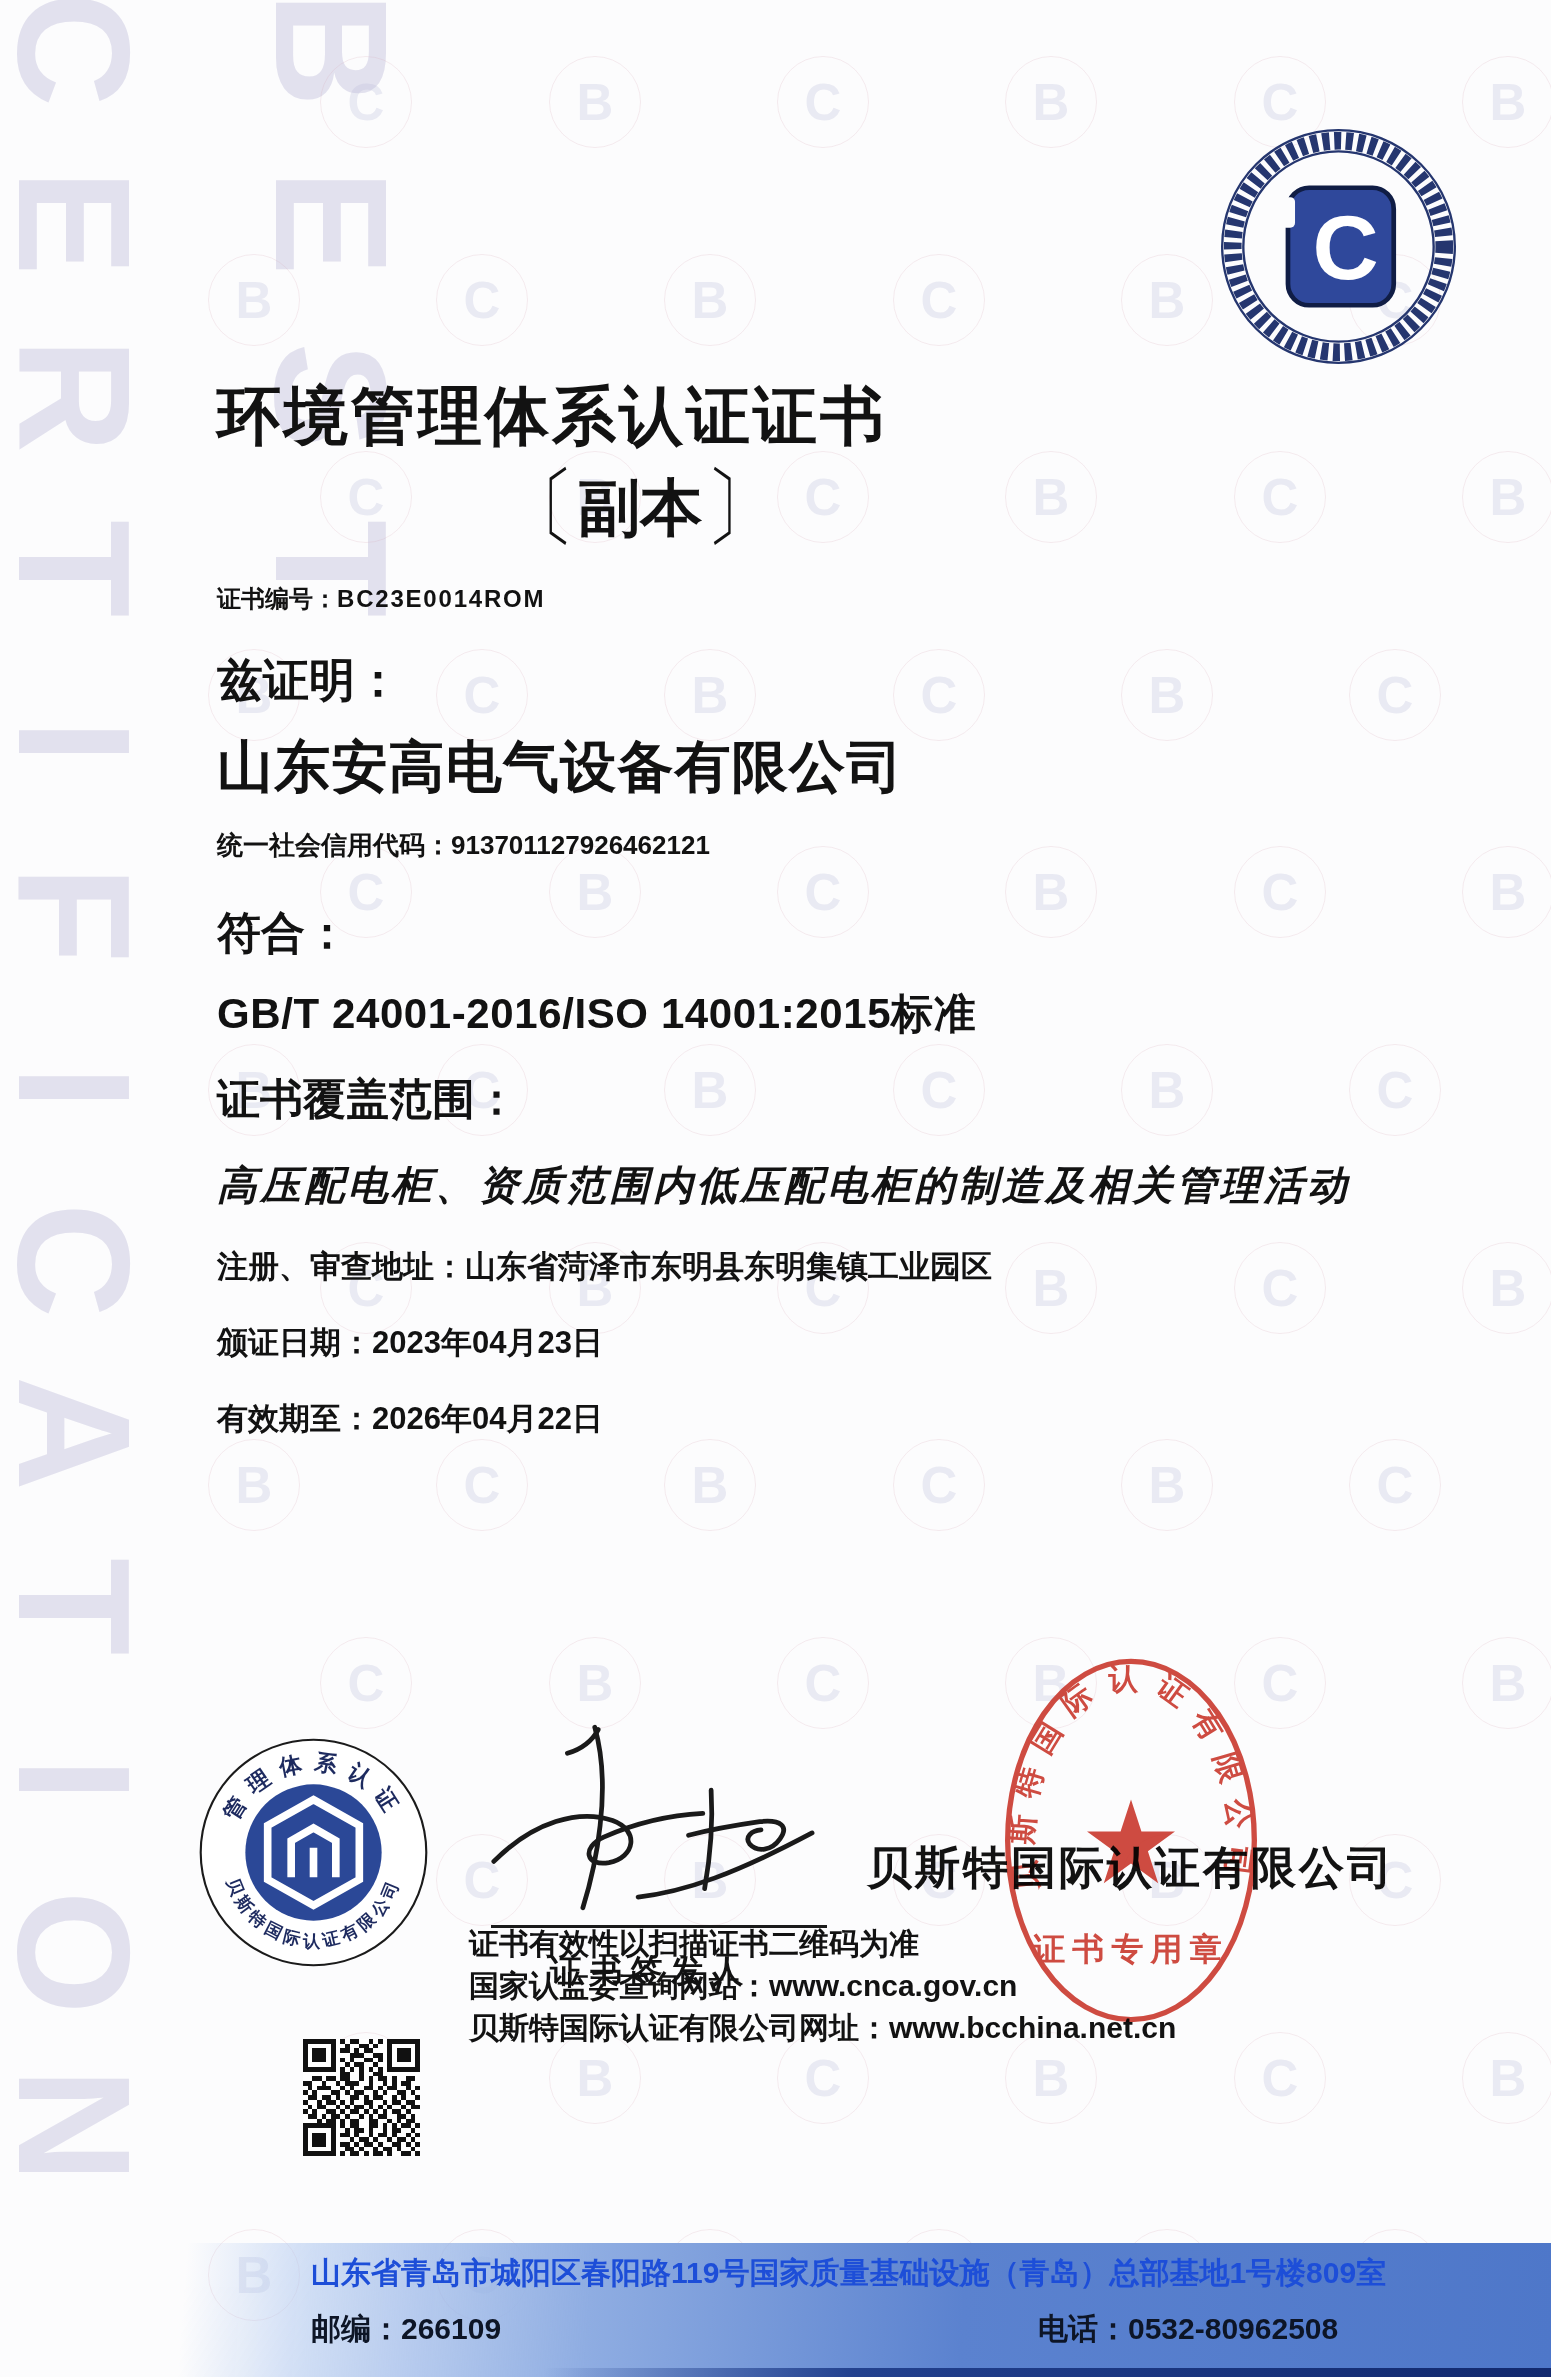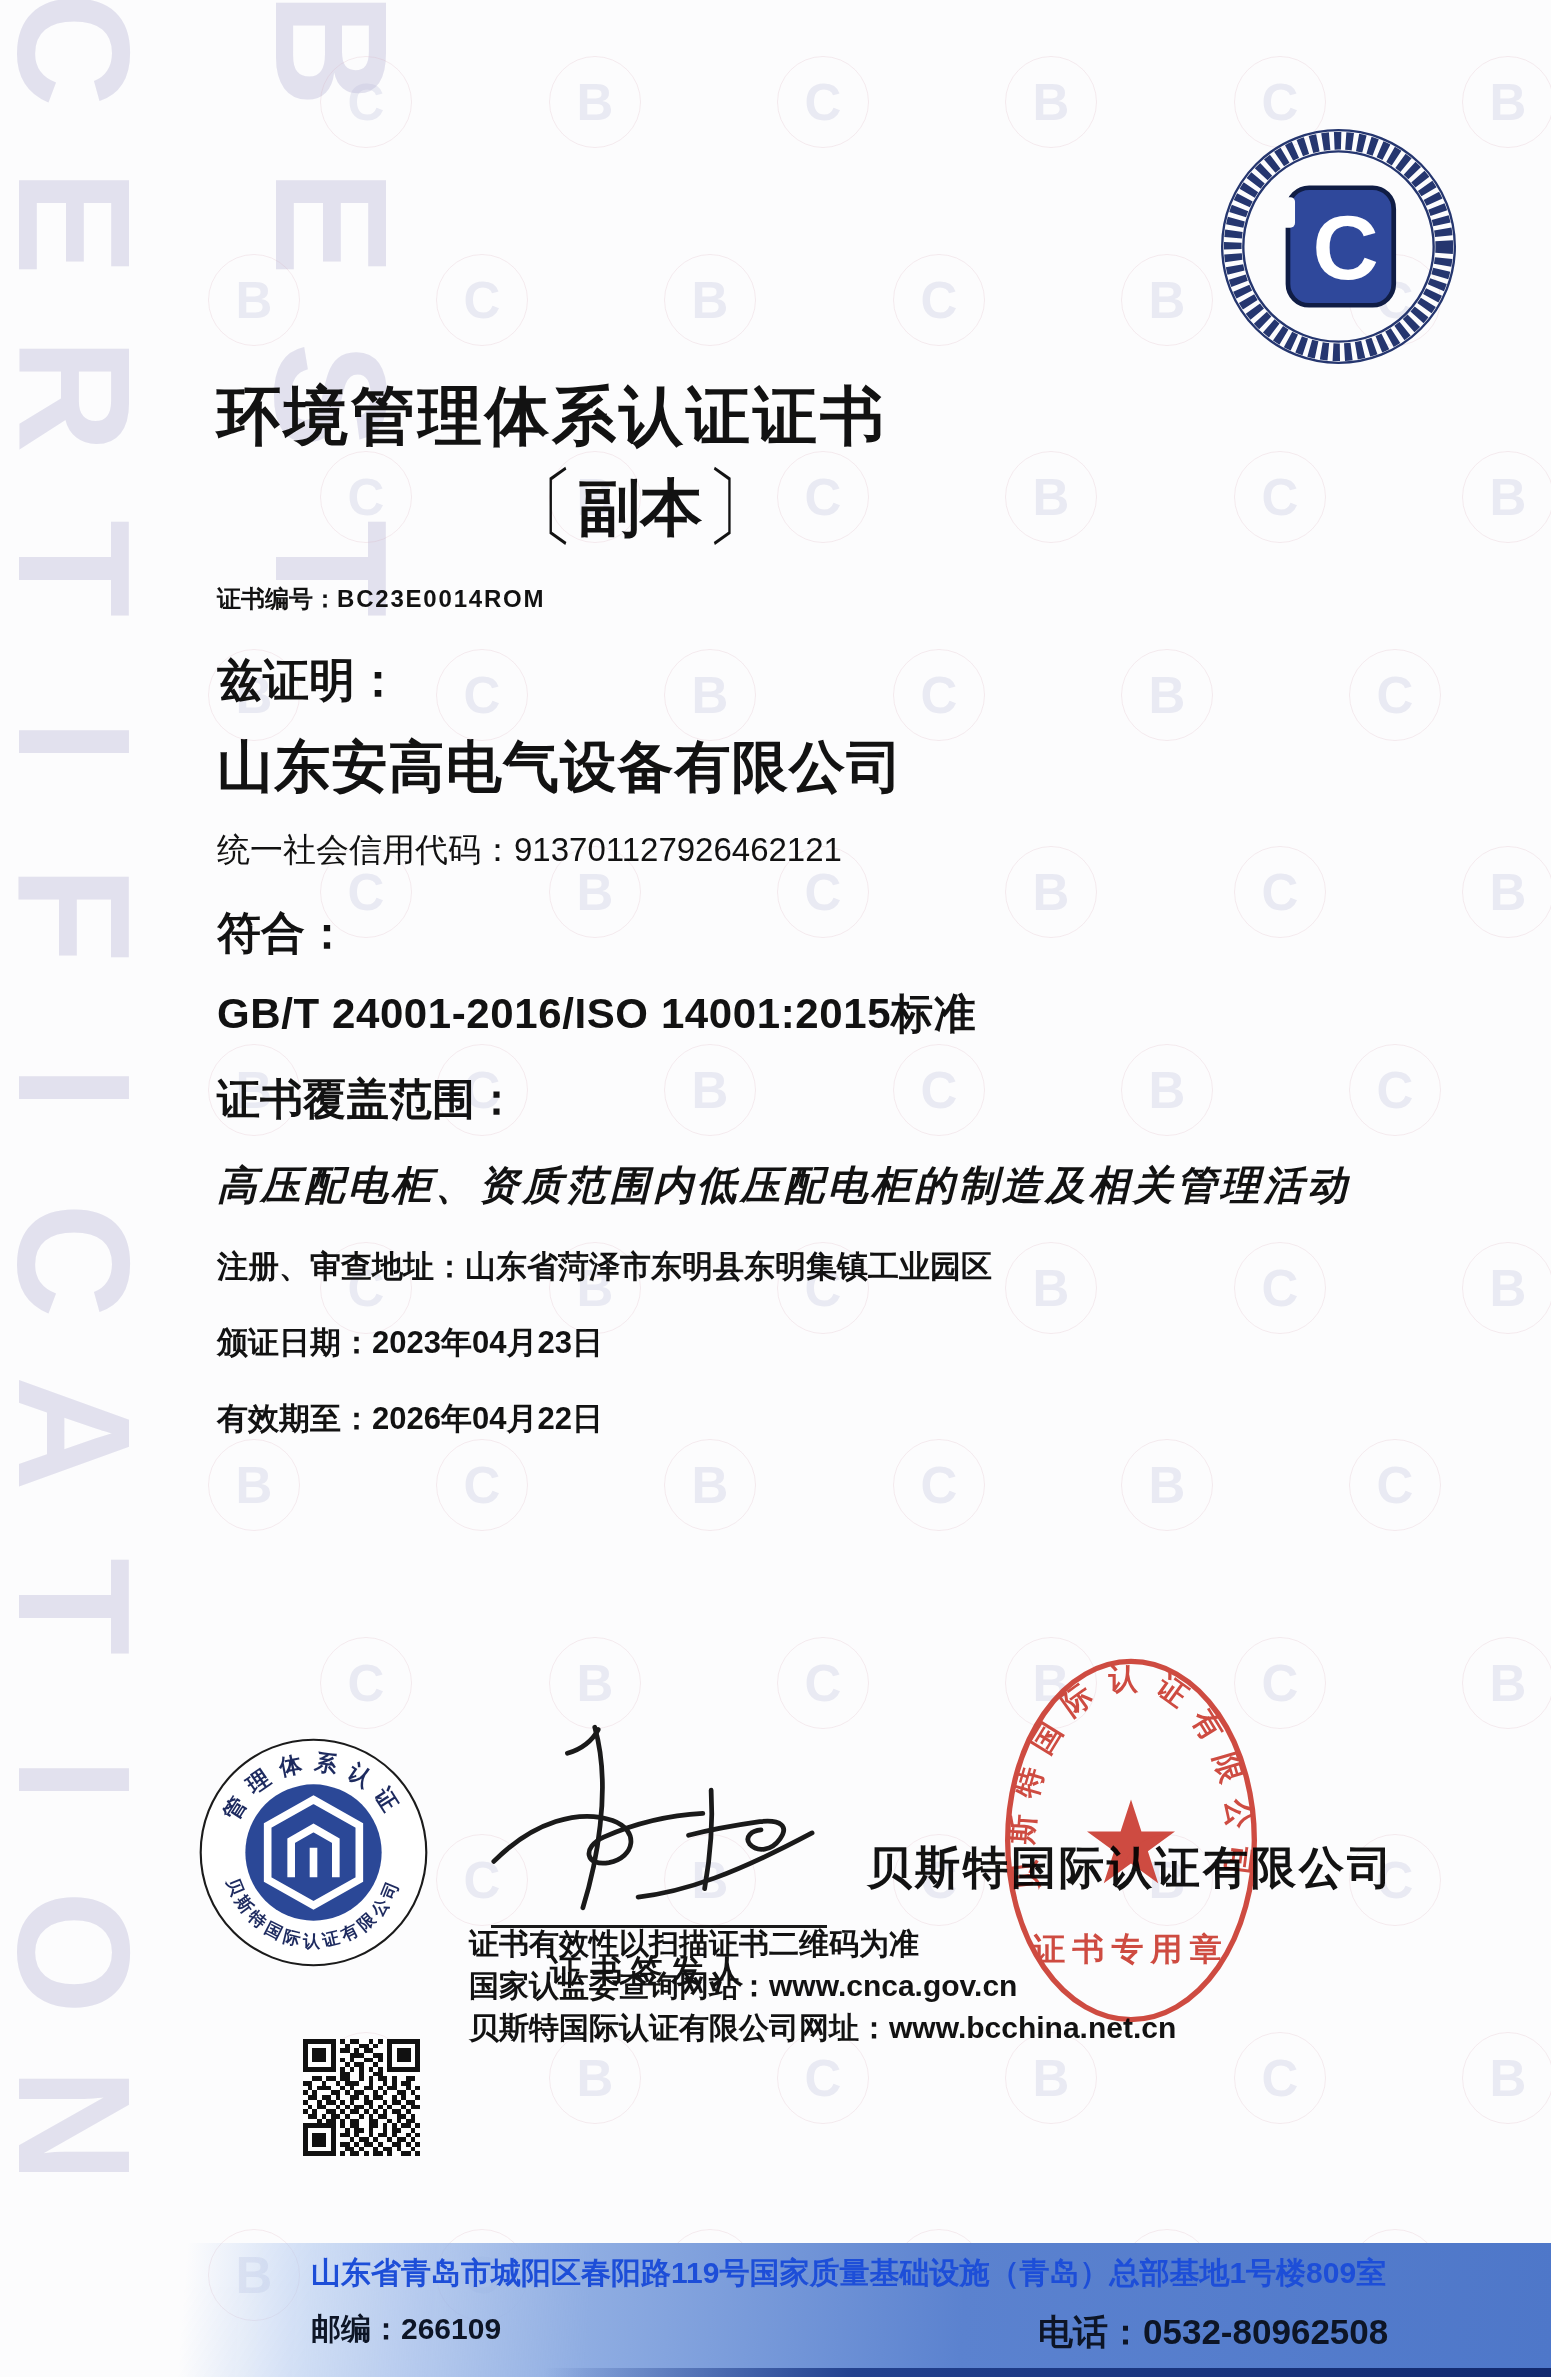--- a/index.html
+++ b/index.html
@@ -18,21 +18,21 @@
   
   .content{position:absolute;inset:0;z-index:2;}
   .abs{position:absolute;white-space:nowrap;}
   .title{left:217px;top:373px;font-size:64px;font-weight:900;letter-spacing:3px;}
   .copy-line{left:505px;top:463px;font-size:62px;font-weight:900;display:flex;align-items:center;}
   .copy-line .bracket{font-weight:400;font-size:66px;transform:scaleY(1.32);padding:0 3.6px;}
   .cert-no{left:217px;top:583px;font-size:24px;font-weight:700;}
   .cert-no .val{font-weight:800;letter-spacing:1.8px;}
   .certify{left:217px;top:650px;font-size:46px;font-weight:800;}
   .company{left:217px;top:730px;font-size:56px;font-weight:800;letter-spacing:1.2px;}
-  .credit{left:217px;top:828px;font-size:33px;font-weight:400;}
+  .credit{left:217px;top:828px;font-size:26px;font-weight:700;}
   .conform{left:217px;top:904px;font-size:44px;font-weight:800;}
   .standard{left:217px;top:986px;font-size:42px;font-weight:700;letter-spacing:0.6px;}
   .scope-label{left:217px;top:1071px;font-size:43px;font-weight:800;}
   .scope{left:217px;top:1158px;font-size:40px;font-weight:700;letter-spacing:3.6px;font-style:italic;}
   .reg{left:217px;top:1246px;font-size:31px;font-weight:700;}
   .issue{left:217px;top:1322px;font-size:31px;font-weight:700;}
   .valid{left:217px;top:1398px;font-size:31px;font-weight:700;}
   .seal-left{left:196px;top:1735px;width:235px;height:235px;}
   .logo-tr{left:1221px;top:129px;width:235px;height:235px;}
   .signature-svg{left:457px;top:1720px;width:380px;height:208px;}
@@ -42,21 +42,21 @@
   .stamp{left:997px;top:1650px;width:268px;height:381px;mix-blend-mode:multiply;opacity:.9;z-index:3;}
   .qr{left:303px;top:2039px;width:117px;height:117px;}
   .qr-text{left:469px;top:1923px;font-size:30px;font-weight:700;line-height:42px;white-space:nowrap;}
   .footer-bar{position:absolute;left:0;top:2243px;width:1552px;height:134px;
       background:linear-gradient(94deg, rgba(120,156,220,0) 12%, rgba(170,196,238,.55) 20%,
                  #8fade2 38%, #5b82cf 62%, #4e77c9 100%);}
   .footer-edge{position:absolute;bottom:0;left:0;width:100%;height:9.5px;
       background:linear-gradient(90deg, rgba(20,48,120,0) 35%, rgba(23,52,130,.85) 55%, #12296e 100%);}
   .footer-address{left:311px;top:2253px;font-size:30px;font-weight:800;color:#1d4ed8;}
   .footer-postal{left:311px;top:2309px;font-size:30px;font-weight:800;color:#0d1526;}
-  .footer-phone{left:1038px;top:2309px;font-size:35px;font-weight:800;color:#0d1526;}
+  .footer-phone{left:1038px;top:2309px;font-size:30px;font-weight:800;color:#0d1526;}
   svg text{font-family:"Liberation Sans","DejaVu Sans",sans-serif;}
 </style>
 </head>
 <body>
 
 <div class="page">
 
   <div class="wm-col col-left">
       <div class="wm-letter">C</div>
       <div class="wm-letter">E</div>

